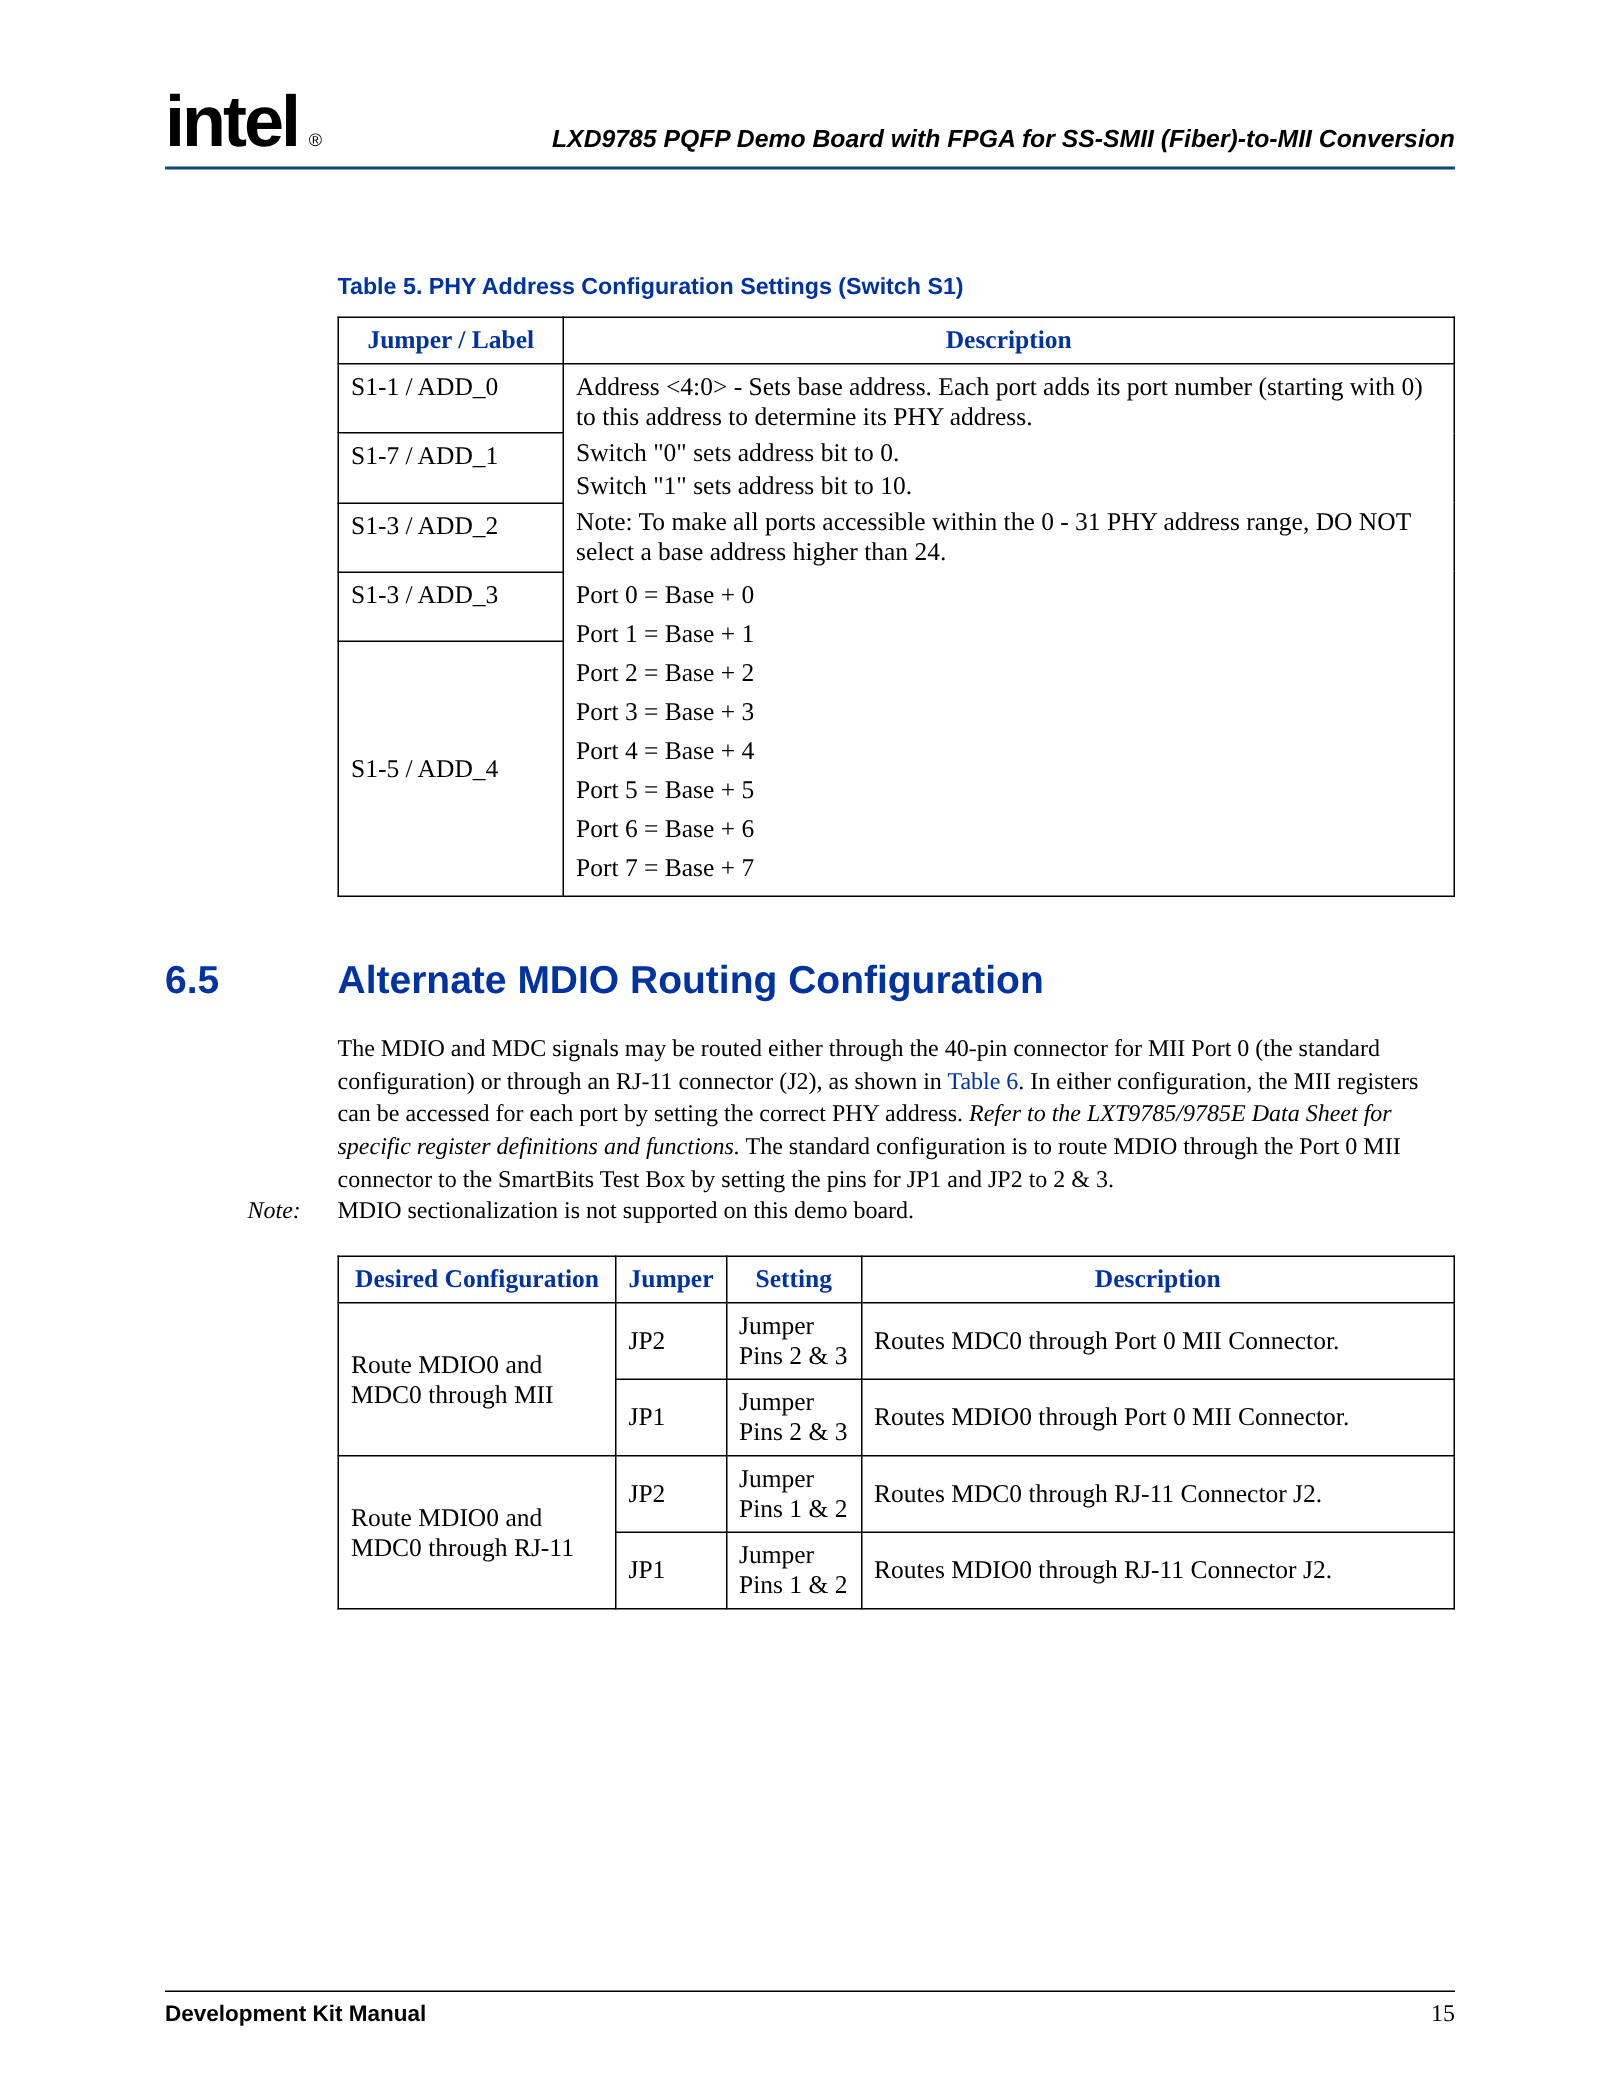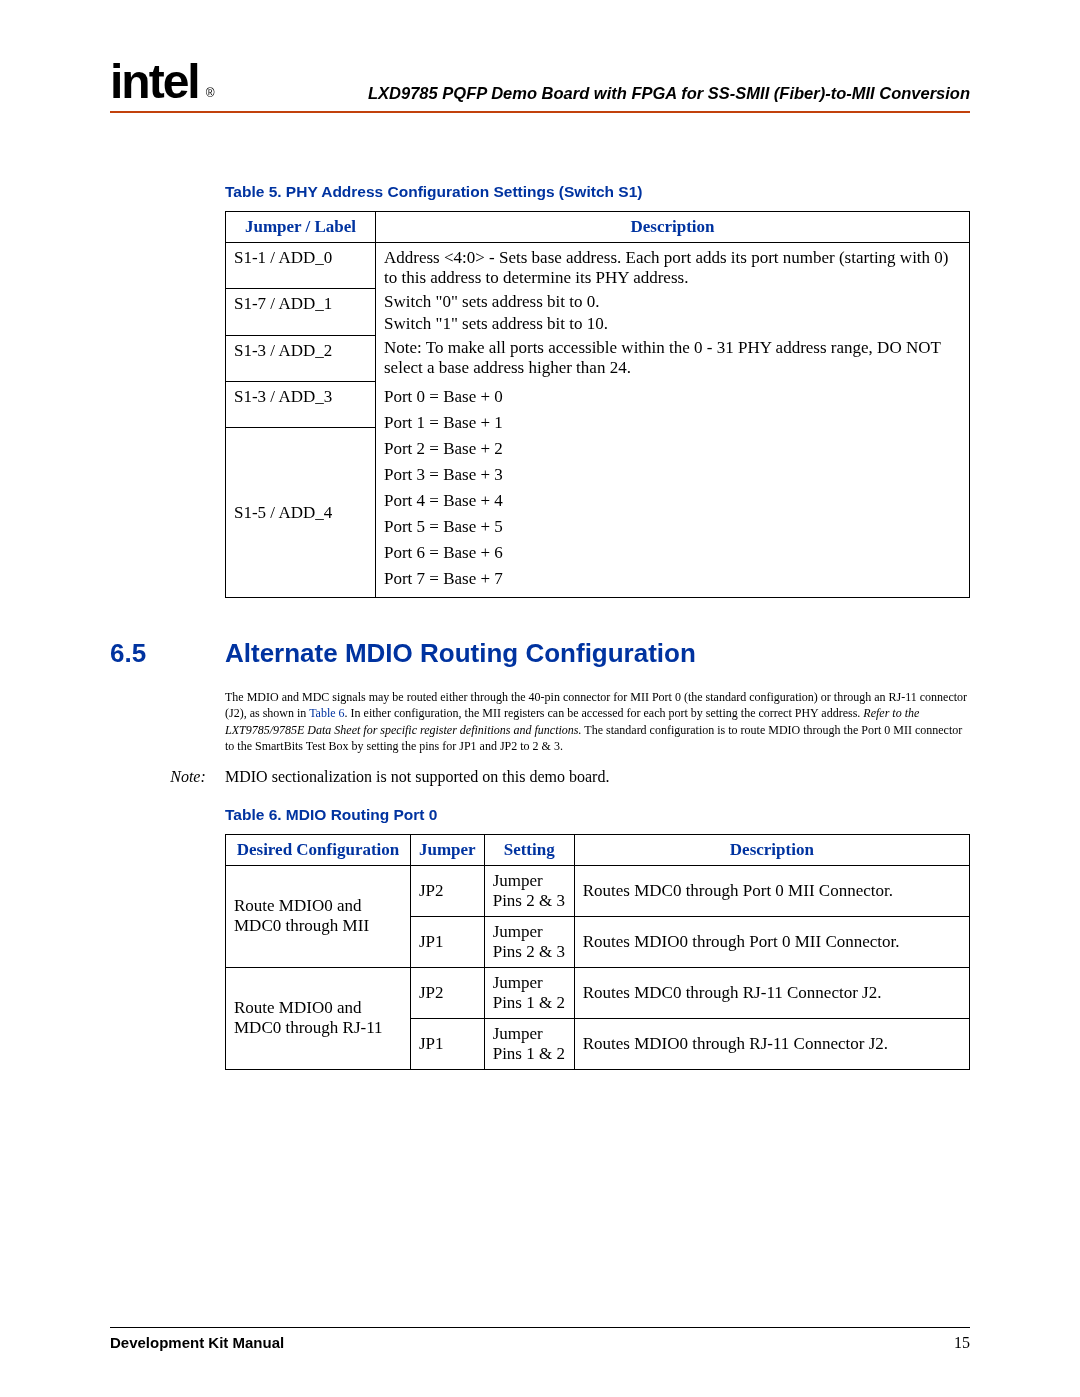--- a/index.html
+++ b/index.html
@@ -14,21 +14,21 @@
   .page {
     width: 1080px;
     min-height: 1397px;
     padding: 60px 110px 40px 110px;
     position: relative;
   }
   .header-row {
     display: flex;
     align-items: flex-end;
     justify-content: space-between;
-    border-bottom: 2px solid #c2410c;
+    border-bottom: 2px solid #0c4a6e;
     padding-bottom: 8px;
     margin-bottom: 70px;
   }
   .logo {
     font-family: Arial, Helvetica, sans-serif;
     font-weight: 900;
     font-size: 48px;
     letter-spacing: -2px;
     position: relative;
     line-height: 0.9;
@@ -97,35 +97,35 @@
     flex-shrink: 0;
   }
   .section-title {
     font-family: Arial, Helvetica, sans-serif;
     font-weight: bold;
     font-size: 26px;
     color: #0033a0;
   }
   .body-text {
     font-family: "Times New Roman", Times, serif;
-    font-size: 12px;
+    font-size: 16px;
     line-height: 1.35;
-    margin-bottom: 14px;
+    margin-bottom: 2px;
   }
   .body-text .link { color: #0033a0; }
   .body-text em { font-style: italic; }
   .note-row {
     display: flex;
     margin-bottom: 20px;
   }
   .note-label {
     font-style: italic;
     font-size: 16px;
     width: 60px;
-    text-align: center;
+    text-align: left;
     padding-right: 14px;
     flex-shrink: 0;
     margin-left: 55px;
   }
   .note-text {
     font-size: 16px;
     flex: 1;
   }
   .tbl6 td.dc-col { width: 185px; vertical-align: middle; }
   .tbl6 td.jp-col { width: 44px; vertical-align: middle; }
@@ -228,21 +228,20 @@
       <span>The MDIO and MDC signals may be routed either through the 40-pin connector for MII Port 0 (the standard configuration) or through an RJ-11 connector (J2), as shown in </span><span class="link">Table 6</span><span>. In either configuration, the MII registers can be accessed for each port by setting the correct PHY address. </span><em>Refer to the LXT9785/9785E Data Sheet for specific register definitions and functions.</em><span> The standard configuration is to route MDIO through the Port 0 MII connector to the SmartBits Test Box by setting the pins for JP1 and JP2 to 2 &amp; 3.</span>
     </div>
   </div>
 
   <div class="note-row">
     <div class="note-label">Note:</div>
     <div class="note-text">MDIO sectionalization is not supported on this demo board.</div>
   </div>
 
   <div class="content-block">
-    <div class="table-caption">Table 6.   MDIO Routing Port 0</div>
     <table class="tbl6">
       <tbody>
           <tr>
         <th>Desired Configuration</th>
         <th>Jumper</th>
         <th>Setting</th>
         <th>Description</th>
       </tr>
       <tr>
         <td class="dc-col" rowspan="2">Route MDIO0 and MDC0 through MII</td>

